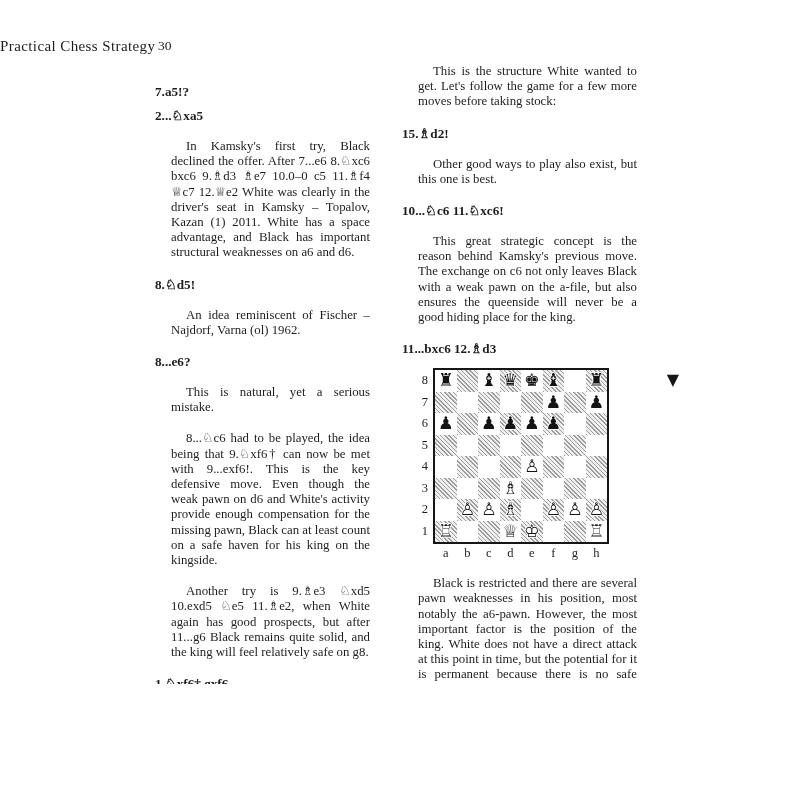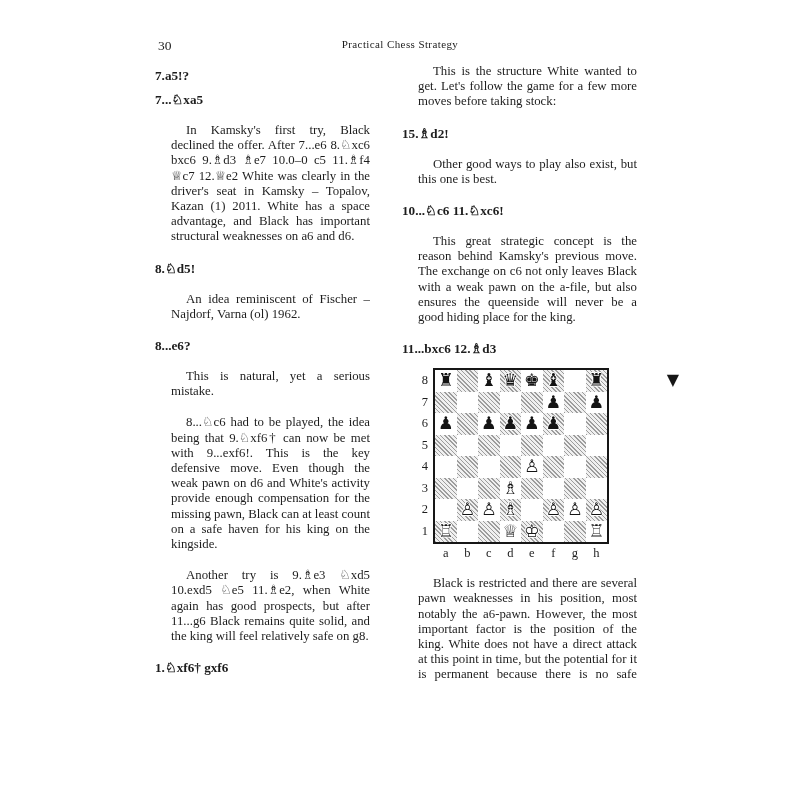--- a/index.html
+++ b/index.html
@@ -11,34 +11,34 @@
     font-family:"Liberation Serif", serif;
     color:#1d1d1d;
     overflow:hidden;
   }
   .page-number {
     position:absolute; left:158px; top:38px;
     font-size:13.5px;
   }
   .book-title {
     position:absolute; left:0; right:0; top:38px;
-    text-align:center; font-size:11px; letter-spacing:0.4px;
+    font-size:15px; letter-spacing:0.4px;
   }
   .col { position:absolute; }
   .col-left  { left:155px; top:68px;  width:231px; }
   .col-right { left:402px; top:62px;  width:251px; }
   .para {
     margin:16px; font-size:12.8px; line-height:15.2px;
     text-align:justify; text-indent:15px;
   }
   .move {
     margin:9px 0 2px 0; font-size:13.2px; font-weight:bold;
     text-indent:0; line-height:15px;
   }
-  .move.first { margin-top:0; }
+  .move.first { margin-top:16px; }
 
   
   .diagram { margin:12px 0 0 12px; }
   .board-block {
     position:relative;
     display:grid;
     grid-template-columns:14px max-content;
     grid-template-rows:max-content 16px;
     column-gap:5px;
   }
@@ -94,21 +94,21 @@
 </head>
 <body>
 
 <div class="page">
 
   <div class="page-number">30</div>
   <div class="book-title">Practical Chess Strategy</div>
 
   <div class="col col-left">
     <p class="move first">7.a5!?</p>
-    <p class="move">7...♘xa5</p>
+    <p class="move">2...♘xa5</p>
     <p class="para">In Kamsky's first try, Black declined the offer. After 7...e6 8.♘xc6 bxc6 9.♗d3 ♗e7 10.0–0 c5 11.♗f4 ♕c7 12.♕e2 White was clearly in the driver's seat in Kamsky – Topalov, Kazan (1) 2011. White has a space advantage, and Black has important structural weaknesses on a6 and d6.</p>
     <p class="move">8.♘d5!</p>
     <p class="para">An idea reminiscent of Fischer – Najdorf, Varna (ol) 1962.</p>
     <p class="move">8...e6?</p>
     <p class="para">This is natural, yet a serious mistake.</p>
     <p class="para" style="margin-top:4px">8...♘c6 had to be played, the idea being that 9.♘xf6† can now be met with 9...exf6!. This is the key defensive move. Even though the weak pawn on d6 and White's activity provide enough compensation for the missing pawn, Black can at least count on a safe haven for his king on the kingside.</p>
     <p class="para">Another try is 9.♗e3 ♘xd5 10.exd5 ♘e5 11.♗e2, when White again has good prospects, but after 11...g6 Black remains quite solid, and the king will feel relatively safe on g8.</p>
     <p class="move">1.♘xf6† gxf6</p>
 
     <div class="diagram">

